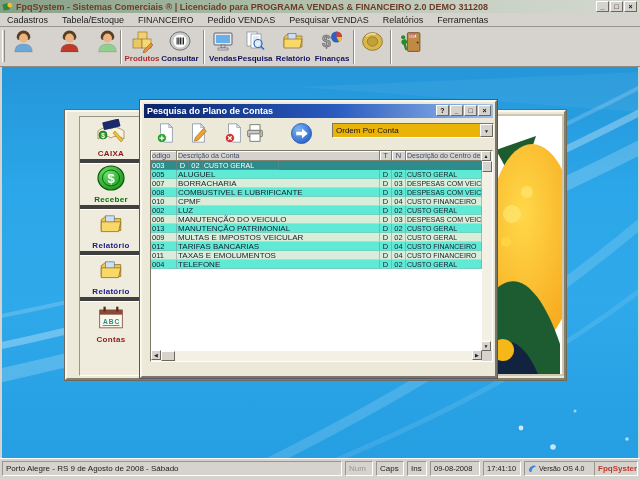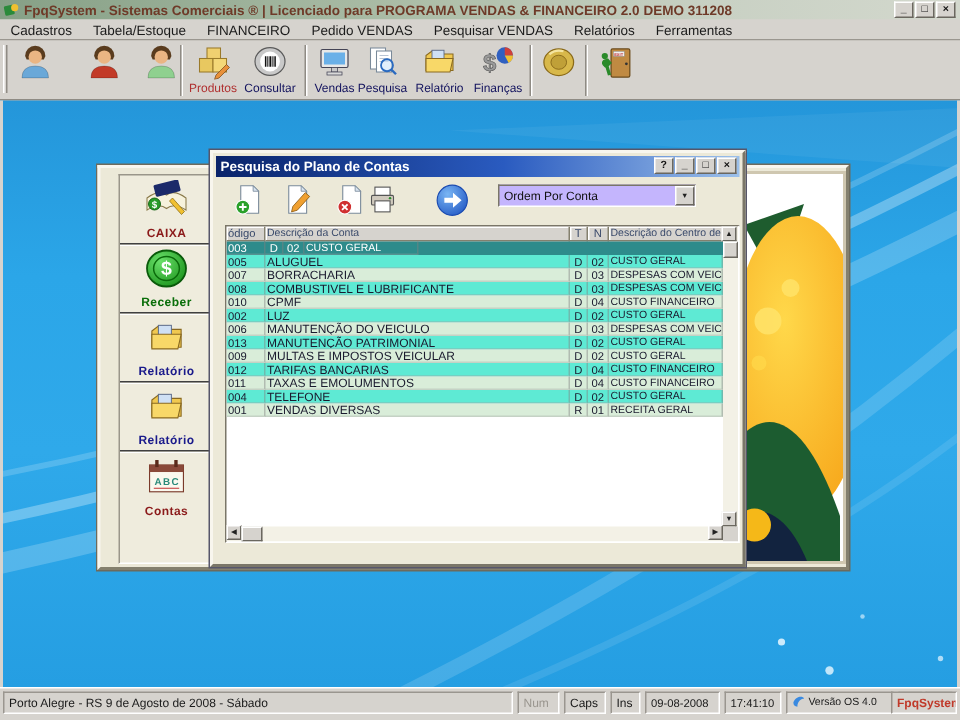--- a/index.html
+++ b/index.html
@@ -20,52 +20,52 @@
     line-height:9px;text-align:center;color:#111}
   .menubar{left:0;top:13px;width:640px;height:14px;background:#d6d3ce;
     border-bottom:1px solid #9a968f;display:flex;align-items:center}
   .mitem{font-size:9px;color:#1a1a1a;padding:0 7px;white-space:nowrap}
   .toolbar{left:0;top:27px;width:640px;height:40px;background:#d6d3ce;
     border-bottom:1px solid #8f8b84}
   .grip{left:2px;top:30px;width:3px;height:32px;border-left:1px solid #fff;border-right:1px solid #8f8b84}
   .tbtn{position:absolute;top:1px;height:38px;display:flex;flex-direction:column;
     align-items:center;justify-content:flex-start}
   .ticon{height:26px;display:flex;align-items:center}
-  .tlabel{font-size:8px;font-weight:normal;color:#13135e;white-space:nowrap;line-height:9px}
+  .tlabel{font-size:8px;font-weight:bold;color:#13135e;white-space:nowrap;line-height:9px}
   .lbl-red{color:#b03030}
   .tsep{position:absolute;top:3px;width:2px;height:34px;border-left:1px solid #8f8b84;border-right:1px solid #fff}
 
   
   .desktop{left:0;top:67px;width:640px;height:391px;
     background:linear-gradient(180deg,#2496da 0%,#2ba6e8 30%,#2fa9ea 60%,#259ee2 100%);z-index:1}
   .edgeL{left:0;top:67px;width:2px;height:391px;background:#d6d3ce;z-index:1}
   .edgeR{right:0;top:67px;width:2px;height:391px;background:#d6d3ce;z-index:1}
 
   
   .form{left:65px;top:110px;width:501px;height:270px;background:#ece9d8;z-index:2;
     border:2px solid;border-color:#f8f6ee #84806e #84806e #f8f6ee;box-shadow:0 0 0 1px #6d6a5c}
   .sidepanel{position:absolute;left:12px;top:4px;width:64px;height:260px;
     border:1px solid;border-color:#9a968a #fff #fff #9a968a;background:#efecdd}
   .sbtn{height:46px;display:flex;flex-direction:column;align-items:center;
-    justify-content:center;border-bottom:1px solid #404040;box-shadow:0 1px 0 #fff}
+    justify-content:center;border-bottom:4px solid #404040;box-shadow:0 1px 0 #fff}
   .slabel{font-size:8px;font-weight:bold;line-height:9px;letter-spacing:.3px}
   .frag{position:absolute;left:80px;font-size:8px;font-weight:bold;color:#13135e;white-space:nowrap}
   .artpanel{left:488px;top:114px;width:76px;height:262px;background:#fff;
     border:2px solid #cfc7b0;z-index:2;overflow:hidden}
 
   
   .dialog{left:140px;top:100px;width:357px;height:278px;background:#ece9d8;z-index:3;
     border:2px solid;border-color:#f8f6ee #7a7668 #7a7668 #f8f6ee;box-shadow:0 0 0 1px #56566a}
   .dtitle{position:absolute;left:2px;top:2px;right:2px;height:14px;
     background:linear-gradient(90deg,#0a246a,#2a5bc0 55%,#9cc0ea);
     display:flex;align-items:center;padding-left:3px}
   .dtitle-txt{font-size:9px;font-weight:bold;color:#fff;white-space:nowrap}
   .dbtns{position:absolute;right:2px;top:1px;display:flex;gap:1px}
   .dico{position:absolute;top:19px}
-  .combo{position:absolute;left:190px;top:21px;width:132px;height:15px;background:#c4b5fd;
+  .combo{position:absolute;left:190px;top:21px;width:162px;height:15px;background:#eab308;
     border:1px solid;border-color:#7a7668 #fff #fff #7a7668}
   .combo-txt{position:absolute;left:3px;top:2px;font-size:8px;color:#111;white-space:nowrap}
   .combo-arrow{position:absolute;right:0;top:0;width:13px;height:13px;background:#d6d3ce;
     border:1px solid;border-color:#fff #6a675f #6a675f #fff;font-size:5px;line-height:12px;text-align:center;color:#222}
 
   
   .grid{position:absolute;left:8px;top:48px;width:343px;height:212px;background:#fff;
     border:1px solid;border-color:#7a7668 #fff #fff #7a7668;overflow:hidden}
   .ghead{position:absolute;left:0;top:0;width:331px;height:10px;display:flex}
   .hcell{background:#d6d3ce;border-right:1px solid #84806e;border-bottom:1px solid #84806e;
@@ -533,27 +533,20 @@
             <span class="cell col-n">04</span>
             <span class="cell col-cc">CUSTO FINANCEIRO</span>
           </div>
           <div class="grid-row odd">
             <span class="cell col-code">004</span>
             <span class="cell col-desc">TELEFONE</span>
             <span class="cell col-t">D</span>
             <span class="cell col-n">02</span>
             <span class="cell col-cc">CUSTO GERAL</span>
           </div>
-          <div class="grid-row even">
-            <span class="cell col-code">001</span>
-            <span class="cell col-desc">VENDAS DIVERSAS</span>
-            <span class="cell col-t">R</span>
-            <span class="cell col-n">01</span>
-            <span class="cell col-cc">RECEITA GERAL</span>
-          </div>
         </div>
 
       <div class="vscroll">
         <span class="sbt" style="left:-1px;top:0">▲</span>
         <span class="thumb" style="left:0;top:10px;width:10px;height:11px"></span>
         <span class="sbt" style="left:-1px;bottom:0">▼</span>
       </div>
       <div class="hscroll">
         <span class="sbt" style="left:0;top:-1px">◀</span>
         <span class="thumb" style="left:10px;top:0;width:14px;height:10px"></span>

